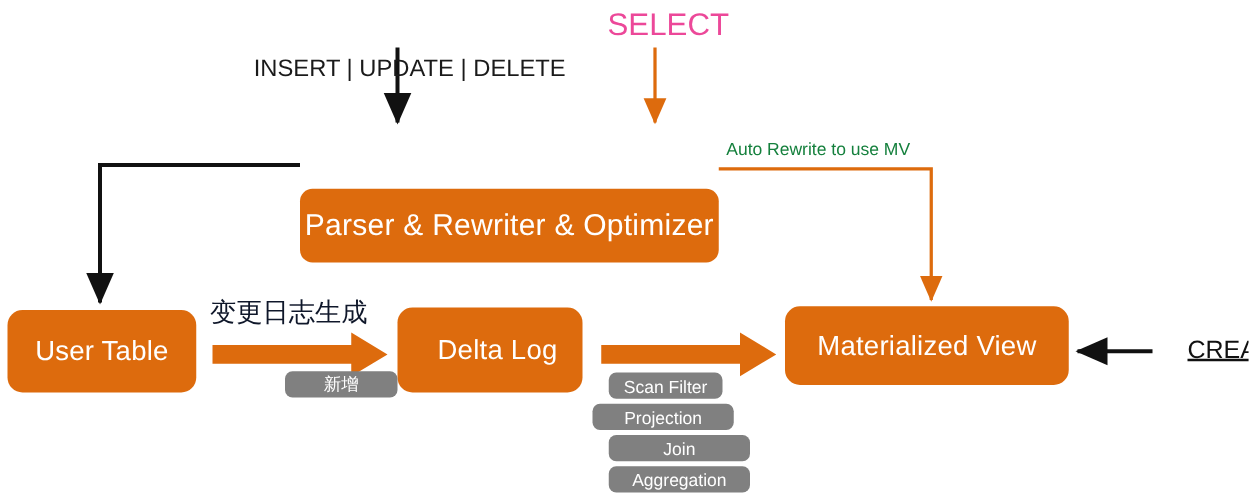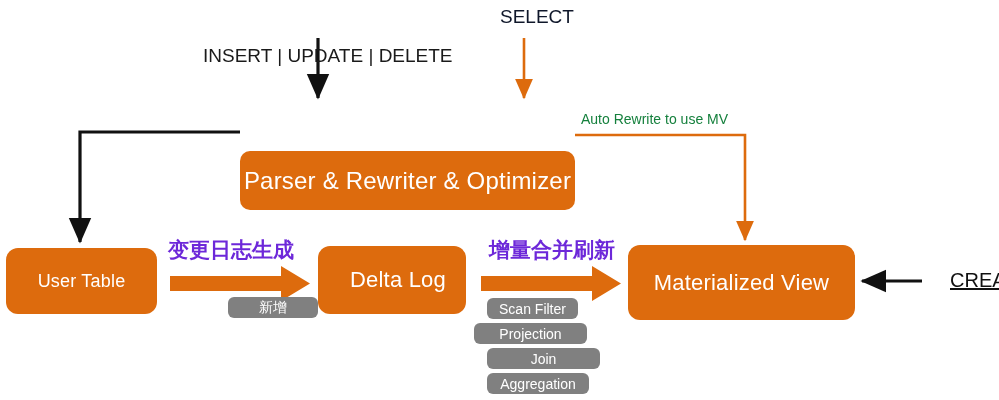--- a/index.html
+++ b/index.html
@@ -43,69 +43,68 @@
   .node-parser {
     left: 240px; top: 103px;
     width: 335px; height: 59px;
     font-size: 24px;
     border-radius: 10px;
     margin-top: 48px;
   }
   .node-user-table {
     left: 6px; top: 248px;
     width: 151px; height: 66px;
-    font-size: 18px;
+    font-size: 22px;
   }
   .node-delta-log {
     left: 318px; top: 246px;
     width: 148px; height: 68px;
     font-size: 22px;
     padding-left: 12px;
   }
   .node-mv {
     left: 628px; top: 245px;
-    width: 227px; height: 75px;
+    width: 227px; height: 63px;
     font-size: 22px;
   }
 
   
   .label {
     position: absolute;
     white-space: nowrap;
     z-index: 4;
   }
   .label-dml {
     left: 203px; top: 6px;
     font-size: 19px;
     color: #1a1a1a;
     margin-top: 39px;
   }
   .label-select {
-    left: 500px; top: 6px;
-    font-size: 19px;
-    color: #0f172a;
+    left: 486px; top: 6px;
+    font-size: 25px;
+    color: #ec4899;
   }
   .label-auto-rewrite {
     left: 581px; top: 111px;
     font-size: 14px;
     color: #15803d;
   }
   .label-create {
     left: 950px; top: 269px;
     font-size: 20px;
     color: #111111;
     text-decoration: underline;
   }
   .label-cn {
     position: absolute;
     font-size: 21px;
-    color: #6d28d9;
+    color: #0f172a;
     white-space: nowrap;
     z-index: 4;
-    font-weight: bold;
   }
   .label-changelog {
     left: 168px; top: 236px;
   }
   .label-merge {
     left: 489px; top: 236px;
   }
 
   
   .tag {
@@ -118,21 +117,21 @@
     border-radius: 6px;
     font-size: 14px;
     box-sizing: border-box;
     z-index: 5;
   }
   .tag-a1 { left: 194px; top: 297px; width: 90px; height: 21px; margin-left: 34px; }
   .tag-a2 { left: 194px; top: 322px; width: 90px; height: 21px; }
   .tag-b1 { left: 487px; top: 298px; width: 91px; height: 21px; }
   .tag-b2 { left: 474px; top: 323px; width: 113px; height: 21px; }
   .tag-b3 { left: 487px; top: 348px; width: 113px; height: 21px; }
-  .tag-b4 { left: 487px; top: 373px; width: 102px; height: 21px; }
+  .tag-b4 { left: 487px; top: 373px; width: 113px; height: 21px; }
 </style>
 </head>
 <body>
 
 <div id="canvas">
 
   <svg id="svg-layer" viewBox="0 0 999 400" xmlns="http://www.w3.org/2000/svg">
     <defs>
       <marker id="arrow-black" markerWidth="9" markerHeight="9" refX="7.5" refY="4" orient="auto" markerUnits="strokeWidth">
         <path d="M0,0.5 L8,4 L0,7.5 z" fill="#111111"></path>
@@ -160,21 +159,20 @@
   <div class="label label-dml">INSERT | UPDATE | DELETE</div>
 
   <div class="label label-select">SELECT</div>
 
   <div class="label label-auto-rewrite">Auto Rewrite to use MV</div>
 
   <div class="label label-create">CREATE</div>
 
   <div class="label-cn label-changelog">变更日志生成</div>
 
-  <div class="label-cn label-merge">增量合并刷新</div>
 
   <div class="node node-parser">Parser &amp; Rewriter &amp; Optimizer</div>
 
   <div class="node node-user-table">User Table</div>
 
   <div class="node node-delta-log">Delta Log</div>
 
   <div class="node node-mv">Materialized View</div>
 
   <div class="tag tag-a1">新增</div>

